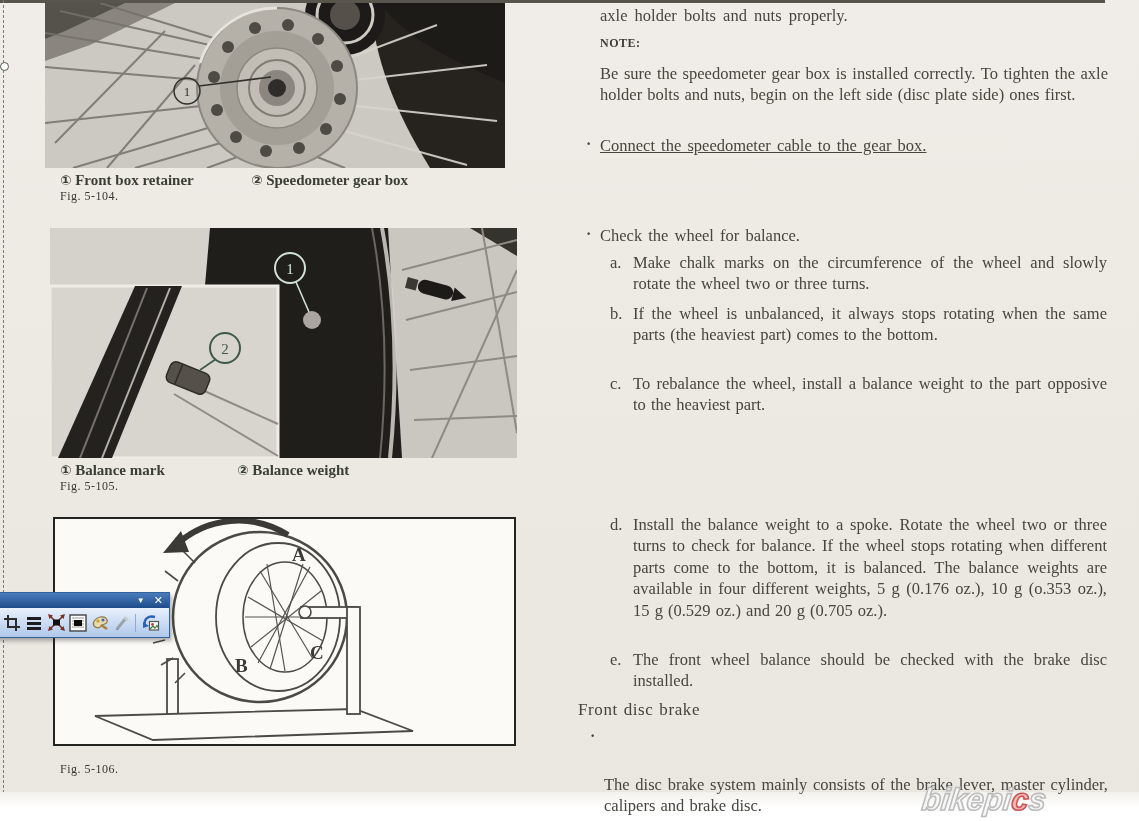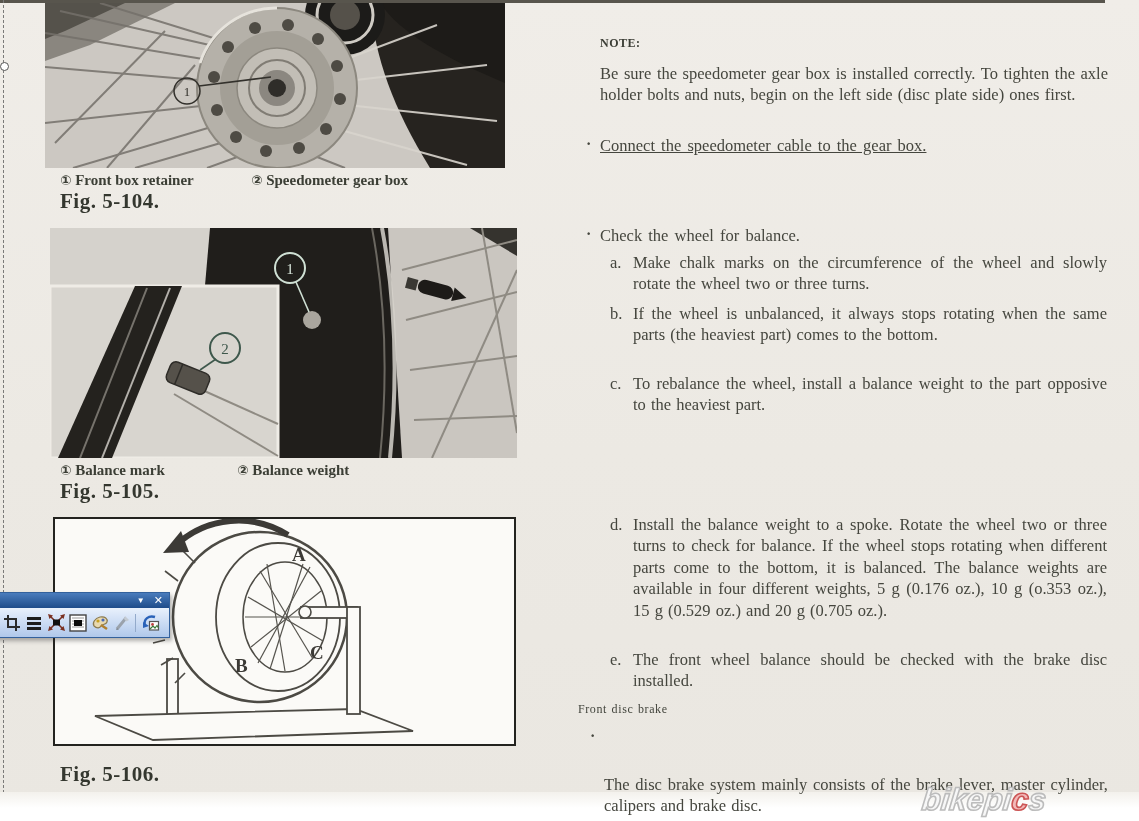--- a/index.html
+++ b/index.html
@@ -13,27 +13,27 @@
                border-radius:50%;background:#fff;}
   .bottom-strip{position:absolute;left:0;top:792px;width:1139px;height:29px;
                 background:linear-gradient(180deg,#f3f1ec,#ffffff 55%);}
   
   .photo{position:absolute;overflow:hidden;}
   .photo svg{display:block;}
   .figbox{position:absolute;left:53px;top:517px;width:459px;height:225px;background:#fbfaf7;
           border:2px solid #23231f;}
   .caption{position:absolute;font-size:15px;font-weight:600;color:#3b3e35;white-space:nowrap;}
   .caption .num{font-family:"DejaVu Sans",sans-serif;font-size:13.5px;font-weight:600;}
-  .figlabel{position:absolute;font-size:21px;font-weight:700;color:#34372f;letter-spacing:.5px;}
+  .figlabel{position:absolute;font-size:12px;font-weight:400;color:#34372f;letter-spacing:.5px;}
   
   .rc{position:absolute;font-size:16.5px;line-height:21.4px;color:#45463e;word-spacing:1px;}
   .just{text-align:justify;}
   .bullet-dot{position:absolute;font-weight:700;font-size:16px;color:#45463e;}
   .note-head{font-weight:700;font-size:12px;letter-spacing:.5px;color:#3c3e36;}
-  .subhead{font-size:12px;letter-spacing:.6px;color:#43453d;}
+  .subhead{font-size:17px;letter-spacing:.6px;color:#43453d;}
   .step-label{position:absolute;left:0;top:0;}
   .step{position:absolute;}
   .step .txt{margin-left:23px;}
   
   .ptoolbar{position:absolute;left:-34px;top:592px;width:202px;z-index:9;
             border:1px solid #33619c;box-shadow:2px 3px 4px rgba(40,40,40,.35);
             font-family:"Liberation Sans","DejaVu Sans",sans-serif;}
   .ptoolbar .tbar{height:15px;background:linear-gradient(180deg,#4a7cbc,#1e4c8a);
             display:flex;justify-content:flex-end;align-items:center;gap:9px;padding-right:6px;}
   .ptoolbar .tbar .menu{color:#fff;font-size:8px;line-height:8px;cursor:default;}
@@ -209,20 +209,21 @@
       <rect x="292" y="88" width="13" height="107" fill="#fbfaf7" stroke="#4c4a44" stroke-width="1.8"></rect>
       <path d="M233,16 C198,-6 152,-3 120,27" fill="none" stroke="#3c3a36" stroke-width="6"></path>
       <polygon points="108,34 126,12 134,33" fill="#3c3a36"></polygon>
       <text x="237" y="42" font-size="19" font-weight="bold" fill="#3c3a36" font-family="serif">A</text>
       <text x="180" y="153" font-size="19" font-weight="bold" fill="#3c3a36" font-family="serif">B</text>
       <text x="255" y="140" font-size="19" font-weight="bold" fill="#3c3a36" font-family="serif">C</text>
     </svg>
   </div>
   <div class="figlabel" style="left:60px;top:762px;">Fig. 5-106.</div>
 
+  <div class="rc" style="left:600px;top:5px;width:508px;word-spacing:3px;">axle holder bolts and nuts properly.</div>
 
   <div class="rc note-head" style="left:600px;top:33px;">NOTE:</div>
 
   <div class="rc just" style="left:600px;top:63px;width:508px;">Be sure the speedometer gear box is installed correctly. To tighten the axle holder bolts and nuts, begin on the left side (disc plate side) ones first.</div>
 
   <span class="bullet-dot" style="left:586px;top:135px;">·</span>
   <div class="rc" style="left:600px;top:135px;width:510px;word-spacing:2px;text-decoration:underline;">Connect the speedometer cable to the gear box.</div>
 
   <span class="bullet-dot" style="left:586px;top:225px;">·</span>
   <div class="rc" style="left:600px;top:225px;width:510px;word-spacing:2px;">Check the wheel for balance.</div>

